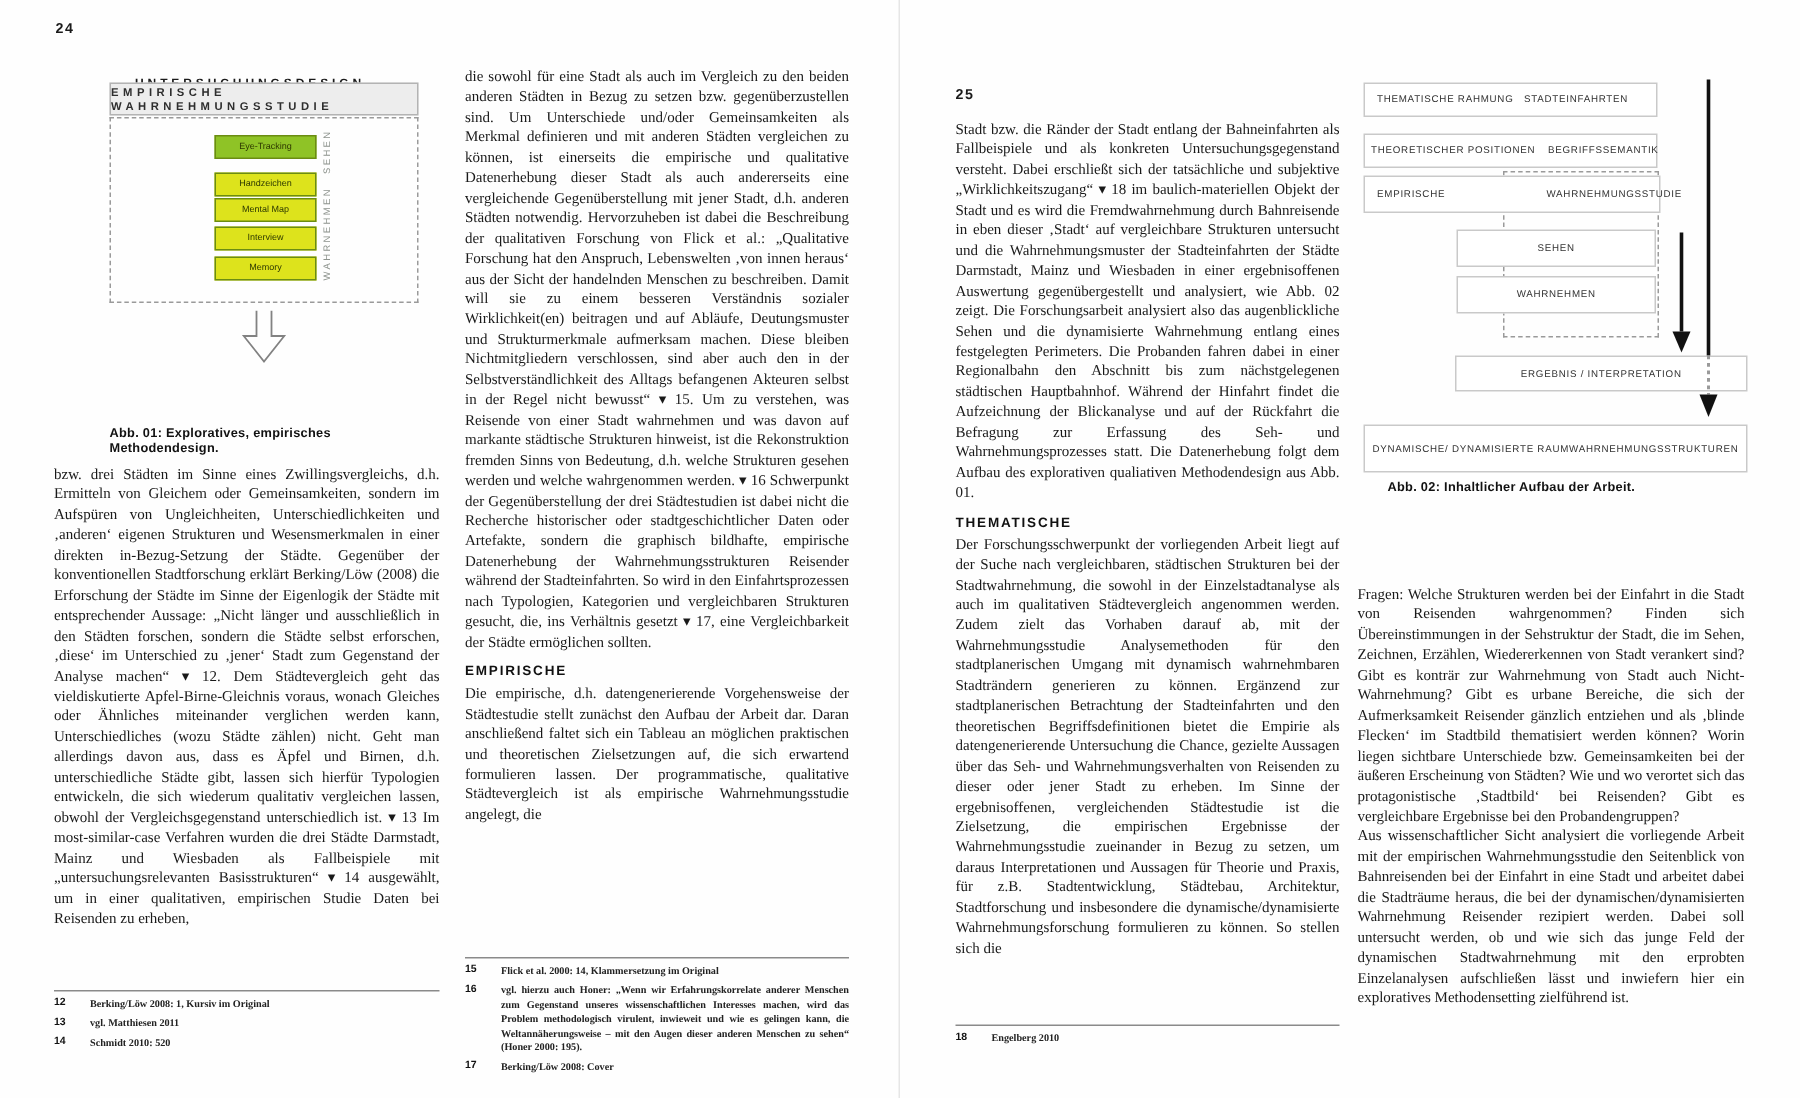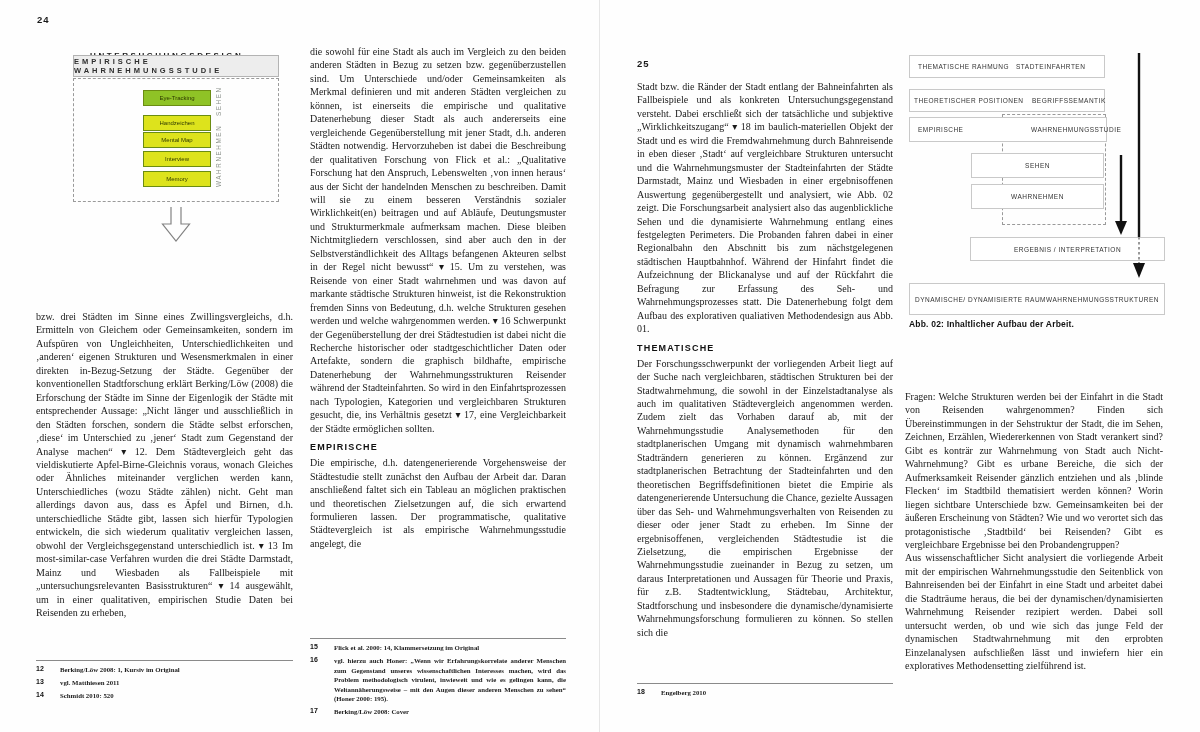--- a/index.html
+++ b/index.html
@@ -76,20 +76,21 @@
     <div class="mbox eye" style="top:35px;">Eye-Tracking</div>
     <div class="mbox" style="top:60px;">Handzeichen</div>
     <div class="mbox" style="top:77px;">Mental Map</div>
     <div class="mbox" style="top:96px;">Interview</div>
     <div class="mbox" style="top:116px;">Memory</div>
     <div class="vlabel" style="top:33px;height:28px;">SEHEN</div>
     <div class="vlabel" style="top:62px;height:78px;">WAHRNEHMEN</div>
     <svg class="fig1-arrow" width="30" height="36" viewBox="0 0 30 36">
       <path d="M10,0 V17 H1.5 L15,34 L28.5,17 H20 V0" fill="none" stroke="#828282" stroke-width="1.2"></path>
     </svg>
+    <div class="fig-caption" style="left:0;top:228px;">Abb. 01: Exploratives, empirisches Methodendesign.</div>
   </div>
 
   <div class="col" style="left:36px;top:310px;width:257px;height:350px;">
     <p>bzw. drei Städten im Sinne eines Zwillingsvergleichs, d.h. Ermitteln von Gleichem oder Gemeinsamkeiten, sondern im Aufspüren von Ungleichheiten, Unterschiedlichkeiten und ‚anderen‘ eigenen Strukturen und Wesensmerkmalen in einer direkten in-Bezug-Setzung der Städte. Gegenüber der konventionellen Stadtforschung erklärt Berking/Löw (2008) die Erforschung der Städte im Sinne der Eigenlogik der Städte mit entsprechender Aussage: „Nicht länger und ausschließlich in den Städten forschen, sondern die Städte selbst erforschen, ‚diese‘ im Unterschied zu ‚jener‘ Stadt zum Gegenstand der Analyse machen“ ▾ 12. Dem Städtevergleich geht das vieldiskutierte Apfel-Birne-Gleichnis voraus, wonach Gleiches oder Ähnliches miteinander verglichen werden kann, Unterschiedliches (wozu Städte zählen) nicht. Geht man allerdings davon aus, dass es Äpfel und Birnen, d.h. unterschiedliche Städte gibt, lassen sich hierfür Typologien entwickeln, die sich wiederum qualitativ vergleichen lassen, obwohl der Vergleichsgegenstand unterschiedlich ist. ▾ 13 Im most-similar-case Verfahren wurden die drei Städte Darmstadt, Mainz und Wiesbaden als Fallbeispiele mit „untersuchungsrelevanten Basisstrukturen“ ▾ 14 ausgewählt, um in einer qualitativen, empirischen Studie Daten bei Reisenden zu erheben,</p>
   </div>
   <div class="fnblock" style="left:36px;top:660px;width:257px;">
     <div class="fn-row">
       <span class="fn-num">12</span>
       <span class="fn-text">Berking/Löw 2008: 1, Kursiv im Original</span>
     </div>
@@ -153,20 +154,20 @@
     <div class="f2box f2-wahr">WAHRNEHMEN</div>
     <div class="f2box f2-ergebnis">ERGEBNIS / INTERPRETATION</div>
     <div class="f2box f2-final">DYNAMISCHE/ DYNAMISIERTE RAUMWAHRNEHMUNGSSTRUKTUREN</div>
     <svg width="290" height="295" viewBox="0 0 290 295">
       <line x1="239" y1="8" x2="239" y2="192" stroke="#111" stroke-width="2.4"></line>
       <line x1="239" y1="192" x2="239" y2="218" stroke="#9a9a9a" stroke-width="2" stroke-dasharray="2.5,2.5"></line>
       <polygon points="233,218 245,218 239,233" fill="#111"></polygon>
       <line x1="221" y1="110" x2="221" y2="176" stroke="#111" stroke-width="2.4"></line>
       <polygon points="215,176 227,176 221,190" fill="#111"></polygon>
     </svg>
-    <div class="fig-caption" style="left:9px;top:274px;text-align:center;">Abb. 02: Inhaltlicher Aufbau der Arbeit.</div>
+    <div class="fig-caption" style="left:25px;top:274px;text-align:center;">Abb. 02: Inhaltlicher Aufbau der Arbeit.</div>
   </div>
 
   <div class="col" style="left:905px;top:358px;width:258px;height:345px;margin-top:32px;">
     <p>Fragen: Welche Strukturen werden bei der Einfahrt in die Stadt von Reisenden wahrgenommen? Finden sich Übereinstimmungen in der Sehstruktur der Stadt, die im Sehen, Zeichnen, Erzählen, Wiedererkennen von Stadt verankert sind? Gibt es konträr zur Wahrnehmung von Stadt auch Nicht-Wahrnehmung? Gibt es urbane Bereiche, die sich der Aufmerksamkeit Reisender gänzlich entziehen und als ‚blinde Flecken‘ im Stadtbild thematisiert werden können? Worin liegen sichtbare Unterschiede bzw. Gemeinsamkeiten bei der äußeren Erscheinung von Städten? Wie und wo verortet sich das protagonistische ‚Stadtbild‘ bei Reisenden? Gibt es vergleichbare Ergebnisse bei den Probandengruppen?</p>
     <p>Aus wissenschaftlicher Sicht analysiert die vorliegende Arbeit mit der empirischen Wahrnehmungsstudie den Seitenblick von Bahnreisenden bei der Einfahrt in eine Stadt und arbeitet dabei die Stadträume heraus, die bei der dynamischen/dynamisierten Wahrnehmung Reisender rezipiert werden. Dabei soll untersucht werden, ob und wie sich das junge Feld der dynamischen Stadtwahrnehmung mit den erprobten Einzelanalysen aufschließen lässt und inwiefern hier ein exploratives Methodensetting zielführend ist.</p>
   </div>
 </div>
 
 </body></html>

